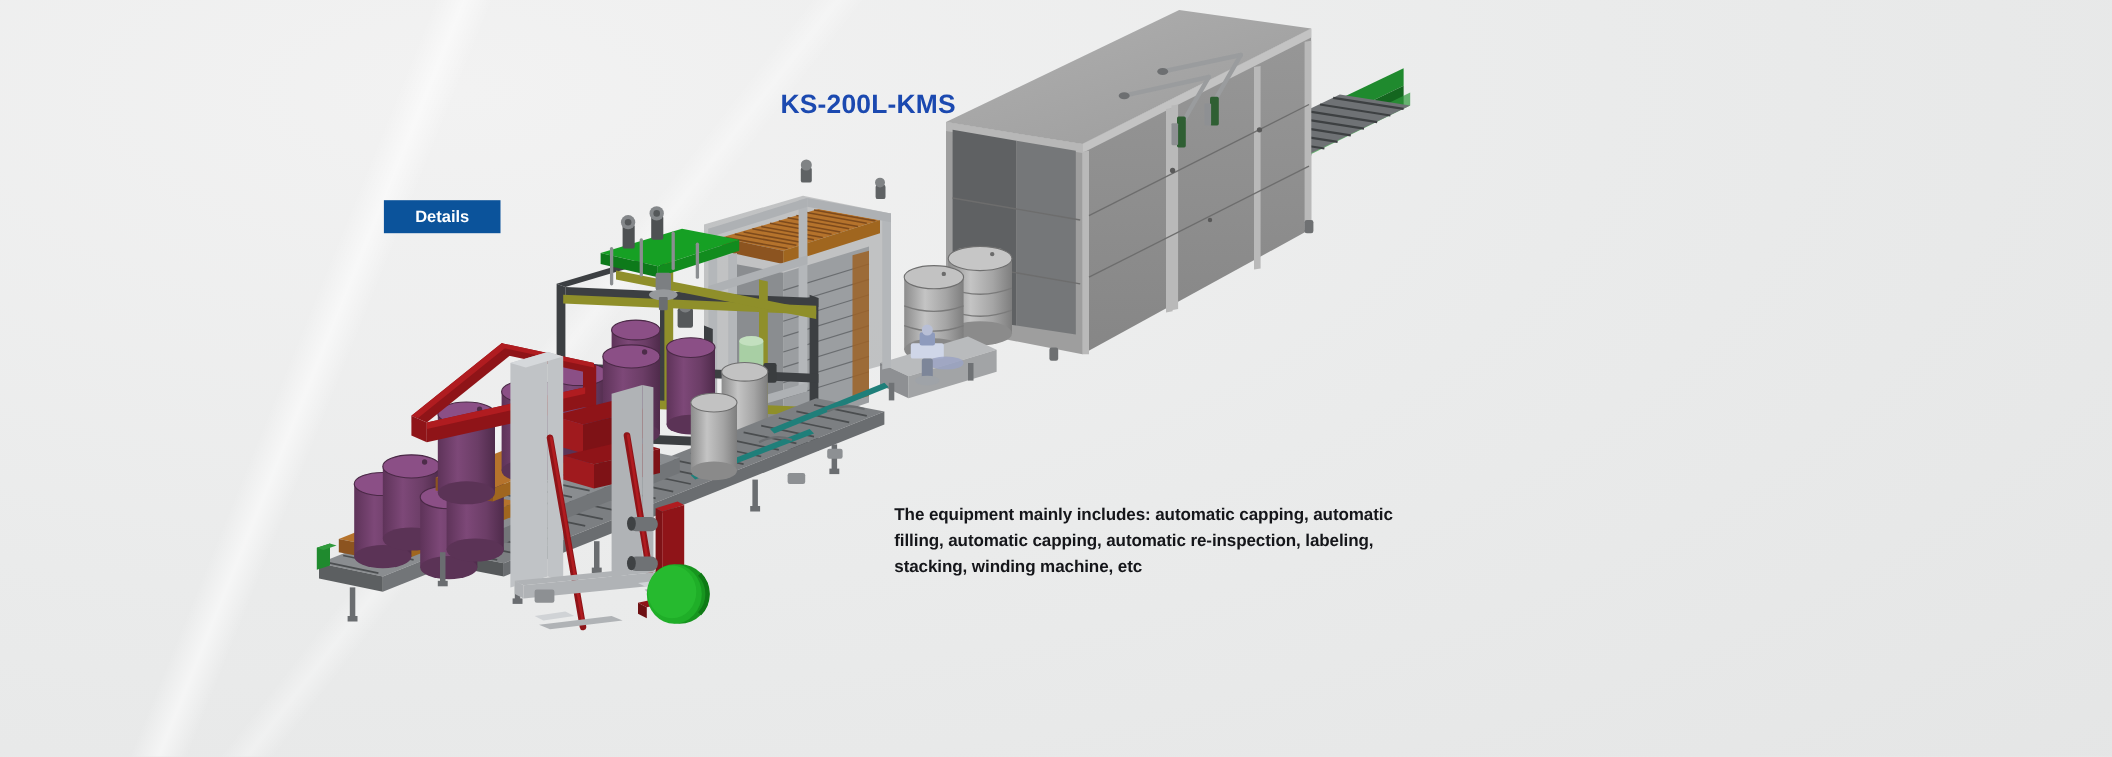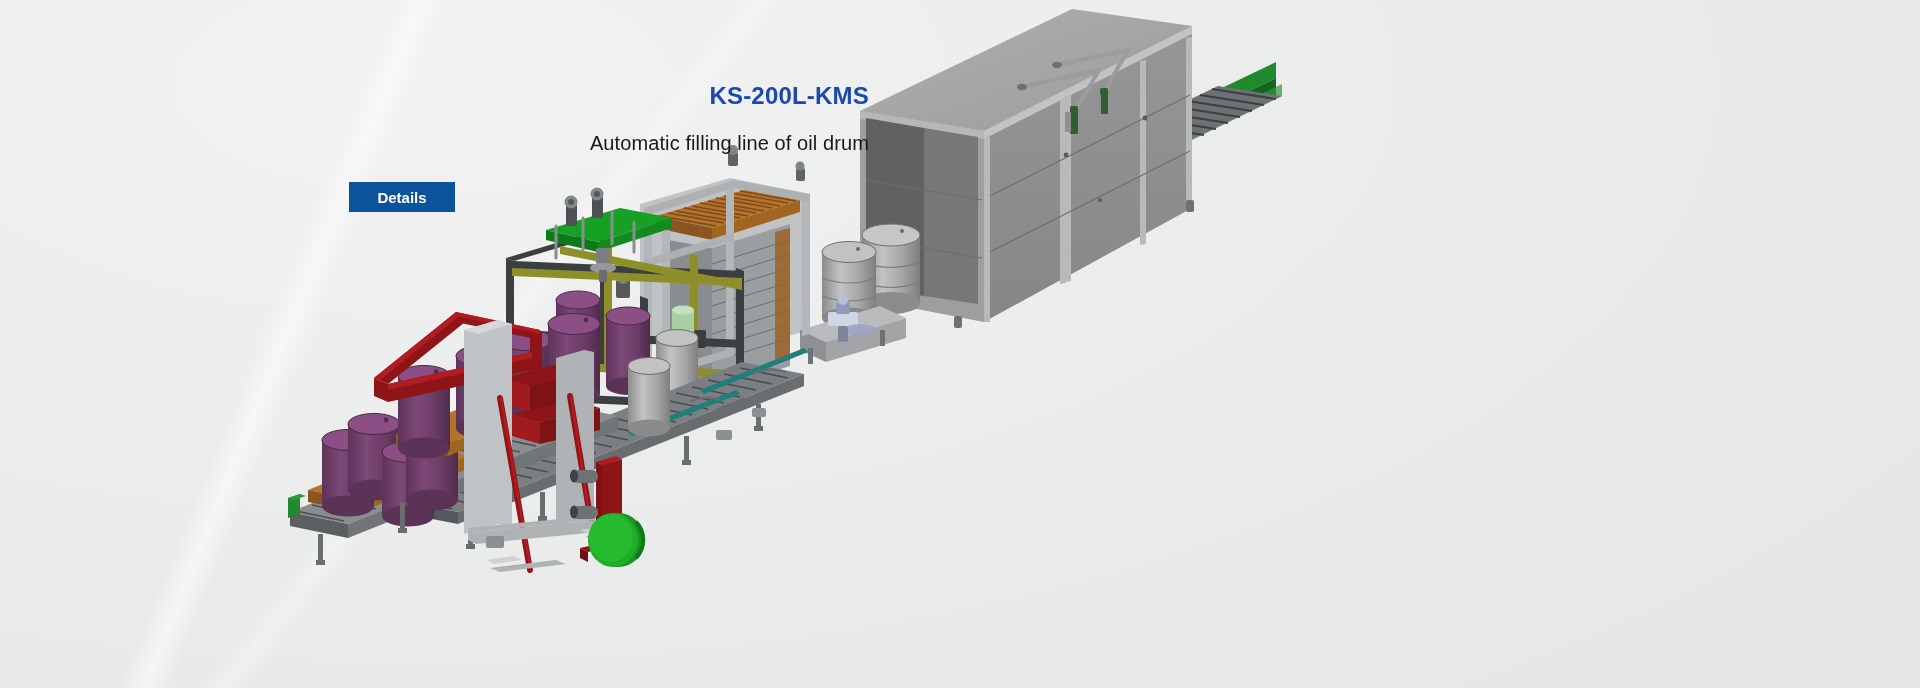--- a/index.html
+++ b/index.html
@@ -551,19 +551,19 @@
       <rect x="752" y="408" width="14" height="9" rx="2" fill="#8d9093"></rect>
       <g stroke="#6a6d70" stroke-width="2" fill="none">
         <path d="M752 374 q18 -8 34 -2"></path>
         <path d="M690 402 q16 -8 30 -2"></path>
       </g>
     </g>
   </svg>
 
   <div id="textblock">
     <h1 id="title">KS-200L-KMS</h1>
-    <p id="subtitle">Automatic filling line of oil drum</p>
   </div>
 
   <button id="details-btn">Details</button>
 
+  <p id="caption">The equipment mainly includes: automatic capping, automatic filling, automatic capping, automatic re-inspection, labeling, stacking, winding machine, etc</p>
 
 </div>
 
 </body></html>

